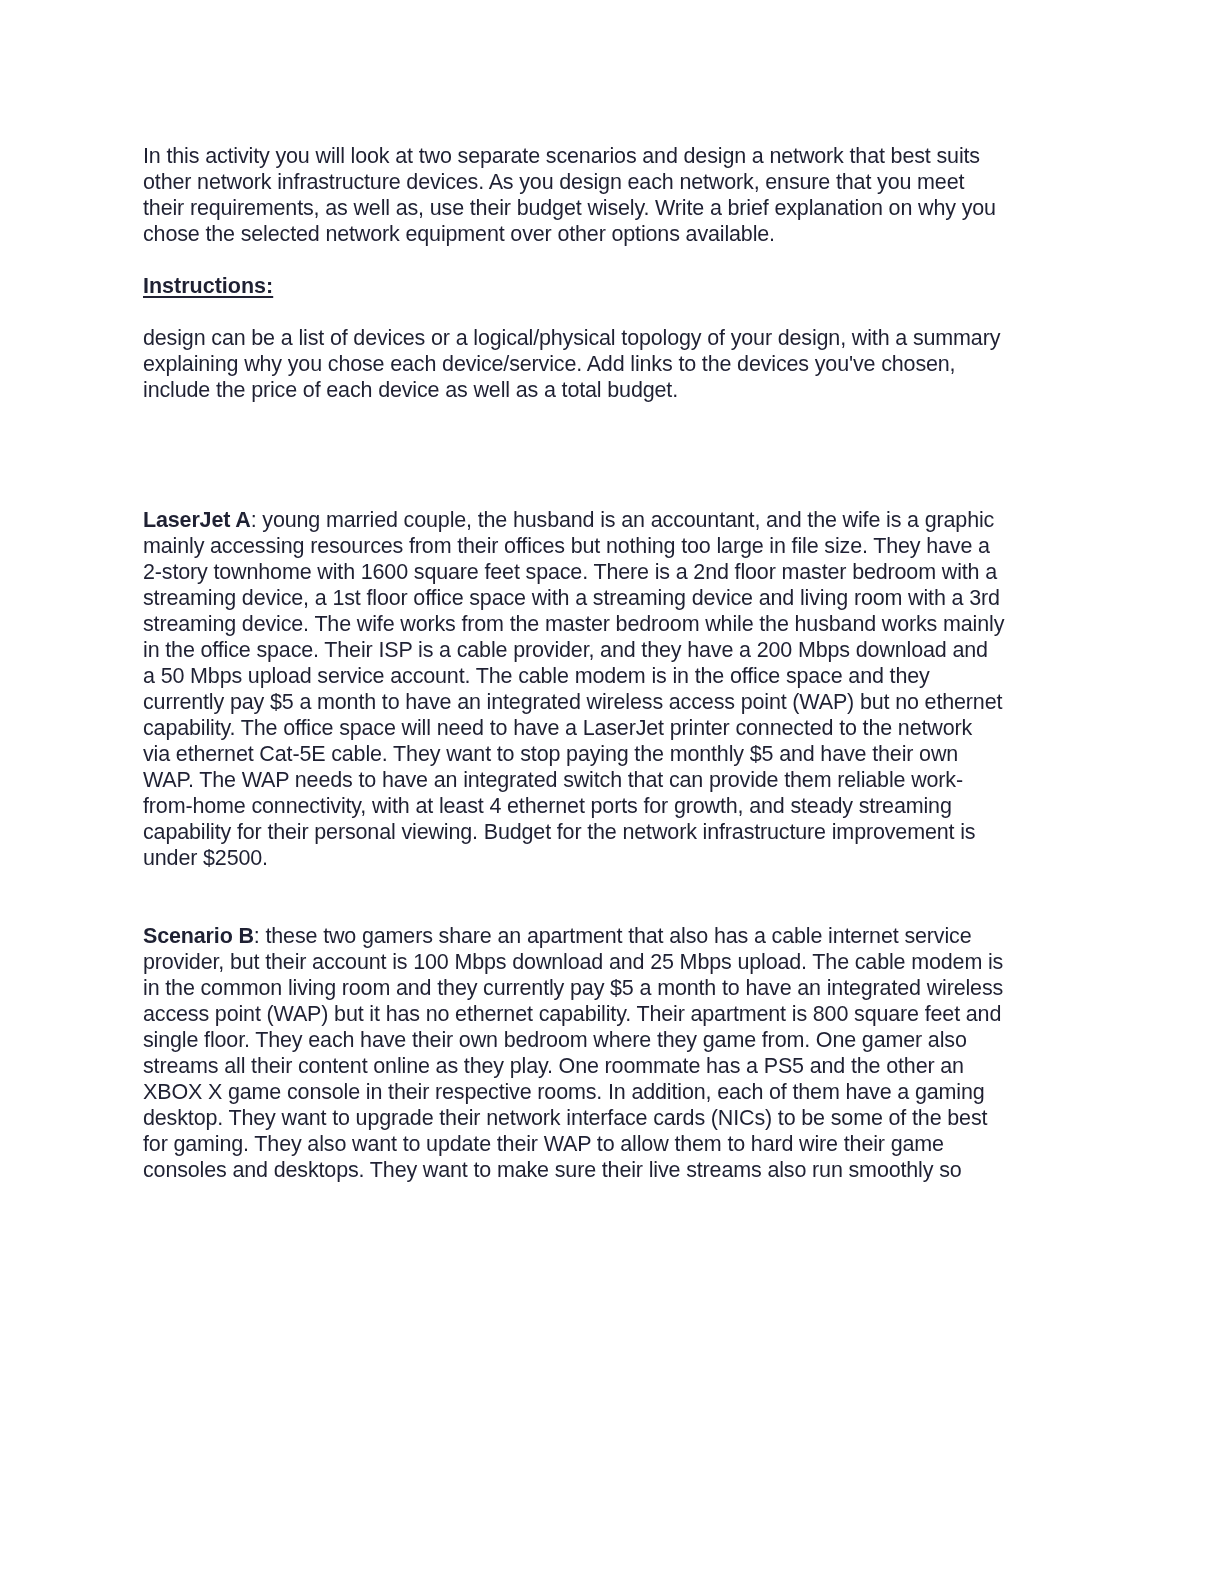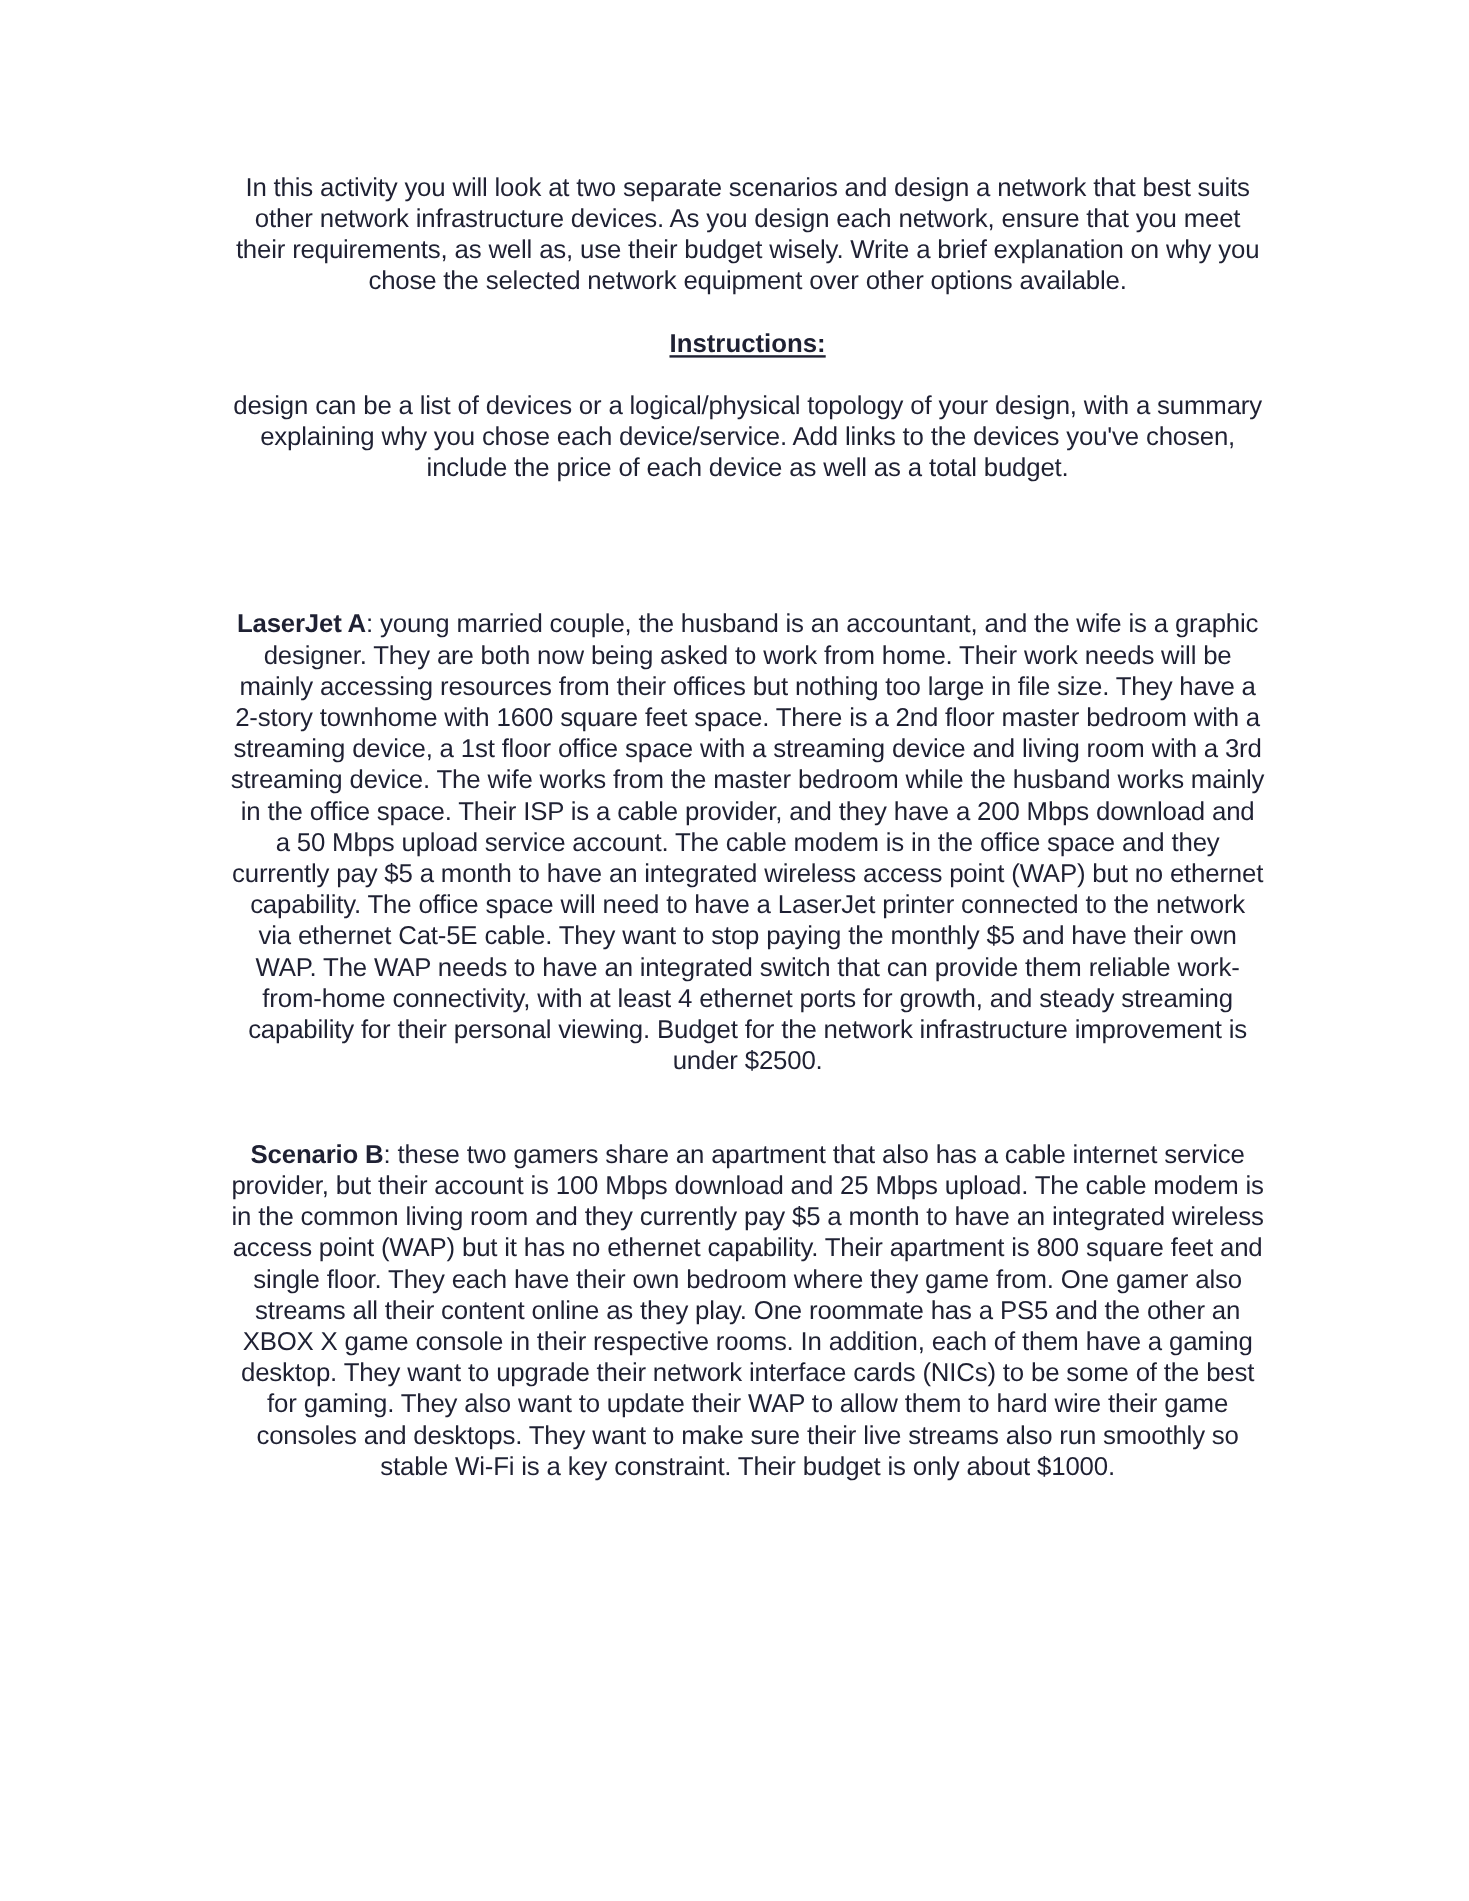--- a/index.html
+++ b/index.html
@@ -13,21 +13,20 @@
       position: relative;
       overflow: hidden;
       font-family: "Liberation Sans", sans-serif;
       color: #1f2133;
     }
     .page {
       position: absolute;
       left: 143px;
       top: 143px;
       width: 960px;
-      text-align: center;
     }
     .para {
       margin: 0;
       font-size: 21.5px;
       line-height: 26px;
       letter-spacing: -0.15px;
       white-space: nowrap;
     }
     .line {
       display: block;
@@ -72,21 +71,20 @@
     <span class="line">include the price of each device as well as a total budget.</span>
   </p>
 
   <div class="gap-1"></div>
 
 
   <div class="gap-3"></div>
 
   <p class="para">
     <span class="line"><span class="label">LaserJet A</span><span>: young married couple, the husband is an accountant, and the wife is a graphic</span></span>
-    <span class="line">designer. They are both now being asked to work from home. Their work needs will be</span>
     <span class="line">mainly accessing resources from their offices but nothing too large in file size. They have a</span>
     <span class="line">2-story townhome with 1600 square feet space. There is a 2nd floor master bedroom with a</span>
     <span class="line">streaming device, a 1st floor office space with a streaming device and living room with a 3rd</span>
     <span class="line">streaming device. The wife works from the master bedroom while the husband works mainly</span>
     <span class="line">in the office space. Their ISP is a cable provider, and they have a 200 Mbps download and</span>
     <span class="line">a 50 Mbps upload service account. The cable modem is in the office space and they</span>
     <span class="line">currently pay $5 a month to have an integrated wireless access point (WAP) but no ethernet</span>
     <span class="line">capability. The office space will need to have a LaserJet printer connected to the network</span>
     <span class="line">via ethernet Cat-5E cable. They want to stop paying the monthly $5 and have their own</span>
     <span class="line">WAP. The WAP needs to have an integrated switch that can provide them reliable work-</span>
@@ -101,16 +99,15 @@
     <span class="line"><span class="label">Scenario B</span><span>: these two gamers share an apartment that also has a cable internet service</span></span>
     <span class="line">provider, but their account is 100 Mbps download and 25 Mbps upload. The cable modem is</span>
     <span class="line">in the common living room and they currently pay $5 a month to have an integrated wireless</span>
     <span class="line">access point (WAP) but it has no ethernet capability. Their apartment is 800 square feet and</span>
     <span class="line">single floor. They each have their own bedroom where they game from. One gamer also</span>
     <span class="line">streams all their content online as they play. One roommate has a PS5 and the other an</span>
     <span class="line">XBOX X game console in their respective rooms. In addition, each of them have a gaming</span>
     <span class="line">desktop. They want to upgrade their network interface cards (NICs) to be some of the best</span>
     <span class="line">for gaming. They also want to update their WAP to allow them to hard wire their game</span>
     <span class="line">consoles and desktops. They want to make sure their live streams also run smoothly so</span>
-    <span class="line">stable Wi-Fi is a key constraint. Their budget is only about $1000.</span>
   </p>
 
 </div>
 
 </body></html>

